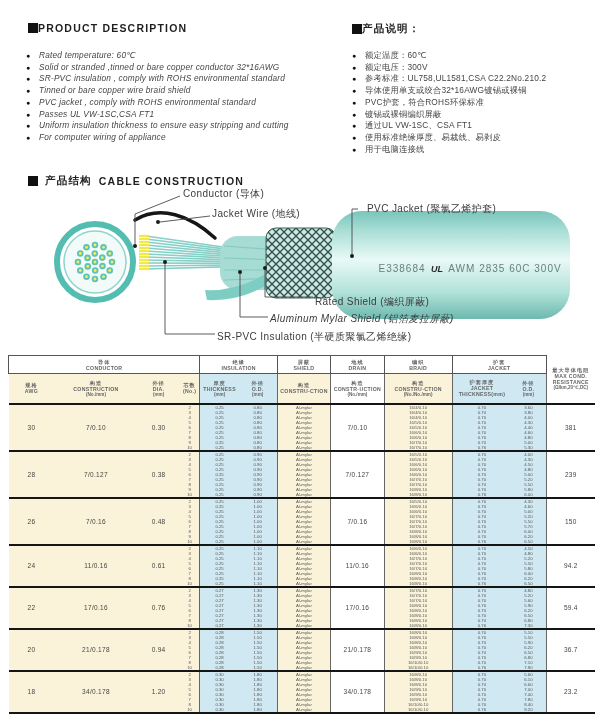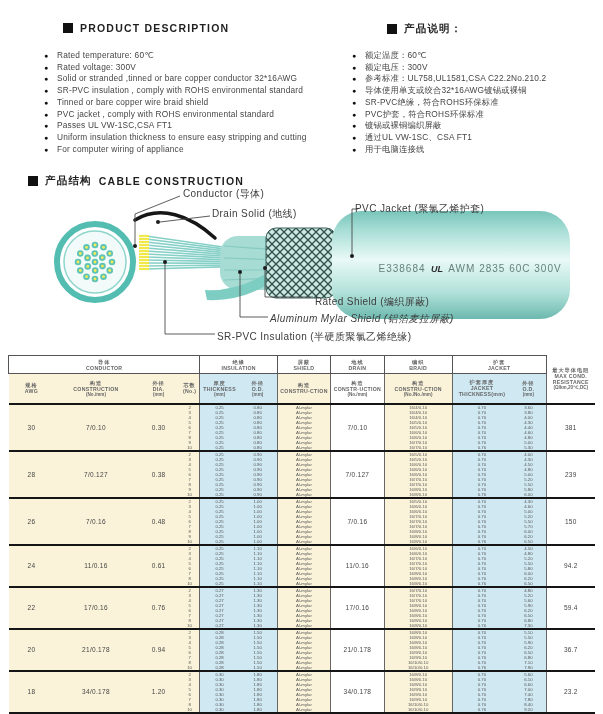--- a/index.html
+++ b/index.html
@@ -1,20 +1,20 @@
 <!DOCTYPE html>
 <html><head>
 <meta charset="utf-8">
 <style>
   html,body{margin:0;padding:0;background:#fff;}
   body{width:603px;height:714px;position:relative;overflow:hidden;
        font-family:"Liberation Sans","DejaVu Sans",sans-serif;color:#3d3d3d;}
   
-  .sec-head{position:absolute;display:flex;align-items:center;gap:7px;
-            font-size:10.5px;font-weight:600;letter-spacing:1.2px;color:#1f1f1f;margin-left:35px;}
+  .sec-head{position:absolute;display:flex;align-items:center;
+            font-size:10.5px;font-weight:600;letter-spacing:1.2px;color:#1f1f1f;}
   .sq{width:10px;height:10px;background:#111;display:inline-block;}
   .blist{position:absolute;margin:0;padding:0;list-style:none;
          font-size:8.3px;line-height:11.7px;color:#454545;letter-spacing:.2px;}
   .blist li{position:relative;padding-left:13px;white-space:nowrap;}
   .blist li::before{content:"●";position:absolute;left:0;top:0;font-size:7px;color:#111;}
   
   .cc-head{position:absolute;left:28px;top:174px;display:flex;align-items:center;gap:7px;
            font-size:10.5px;font-weight:600;letter-spacing:1.2px;color:#1f1f1f;}
   .cc-head .gap{}
   #diagram{position:absolute;left:0;top:188px;}
@@ -49,45 +49,44 @@
   .big{font-size:6.5px;color:#444;letter-spacing:.3px;}
   .micro{font-size:4.3px;line-height:5px;color:#555;}
 </style>
 </head>
 <body>
 
 <div class="sec-head" style="left:28px;top:22px;">
   <span class="sq"></span>
   <span>PRODUCT DESCRIPTION</span>
 </div>
-<ul class="blist" style="left:44px;top:50px;">
+<ul class="blist" style="left:26px;top:50px;font-style:italic;">
     <li>Rated temperature: 60℃</li>
-    <li>Rated voltage: 300V</li>
     <li>Solid or stranded ,tinned or bare copper conductor 32*16AWG</li>
     <li>SR-PVC insulation , comply with ROHS environmental standard</li>
     <li>Tinned or bare copper wire braid shield</li>
     <li>PVC jacket , comply with ROHS environmental standard</li>
     <li>Passes UL VW-1SC,CSA FT1</li>
     <li>Uniform insulation thickness to ensure easy stripping and cutting</li>
     <li>For computer wiring of appliance</li>
   </ul>
 
 <div class="sec-head" style="left:352px;top:22px;justify-content:center;">
   <span class="sq"></span>
   <span>产品说明：</span>
 </div>
 <ul class="blist" style="left:352px;top:50px;">
     <li>额定温度：60℃</li>
     <li>额定电压：300V</li>
     <li>参考标准：UL758,UL1581,CSA C22.2No.210.2</li>
     <li>导体使用单支或绞合32*16AWG镀锡或裸铜</li>
-    <li>SR-PVC绝缘，符合ROHS环保标准</li>
     <li>PVC护套，符合ROHS环保标准</li>
     <li>镀锡或裸铜编织屏蔽</li>
     <li>通过UL VW-1SC、CSA FT1</li>
+    <li>使用标准绝缘厚度、易裁线、易剥皮</li>
     <li>用于电脑连接线</li>
   </ul>
 
 <div class="cc-head">
   <span class="sq"></span>
   <span>产品结构</span>
   <span class="gap">CABLE CONSTRUCTION</span>
 </div>
 
 <svg id="diagram" width="603" height="167" viewBox="0 0 603 167">
@@ -201,22 +200,22 @@
     <polyline class="leader" points="313,109 265,109 265,81"></polyline>
     <circle class="ldot" cx="265" cy="80" r="2"></circle>
     <polyline class="leader" points="268,129 240,129 240,85"></polyline>
     <circle class="ldot" cx="240" cy="84" r="2"></circle>
     <polyline class="leader" points="215,146 165,146 165,75"></polyline>
     <circle class="ldot" cx="165" cy="74" r="2"></circle>
   </g>
 </svg>
 
 <div class="lbl" style="left:183px;top:187px;">Conductor (导体)</div>
-<div class="lbl" style="left:212px;top:207px;">Drain Solid (地线)</div>
-<div class="lbl" style="left:340px;top:202px;padding-left:15px;">PVC Jacket (聚氯乙烯护套)</div>
+<div class="lbl" style="left:212px;top:207px;">Jacket Wire (地线)</div>
+<div class="lbl" style="left:352px;top:202px;padding-left:15px;">PVC Jacket (聚氯乙烯护套)</div>
 <div class="lbl" style="left:315px;top:295px;">Rated Shield (编织屏蔽)</div>
 <div class="lbl" style="left:270px;top:312px;font-style:italic;">Aluminum Mylar Shield (铝箔麦拉屏蔽)</div>
 <div class="lbl" style="left:217px;top:330px;">SR-PVC Insulation (半硬质聚氯乙烯绝缘)</div>
 
 <table class="spec">
     <colgroup>
       <col style="width: 7.84929%;">
       <col style="width: 14.1287%;">
       <col style="width: 7.22135%;">
       <col style="width: 3.45369%;">

